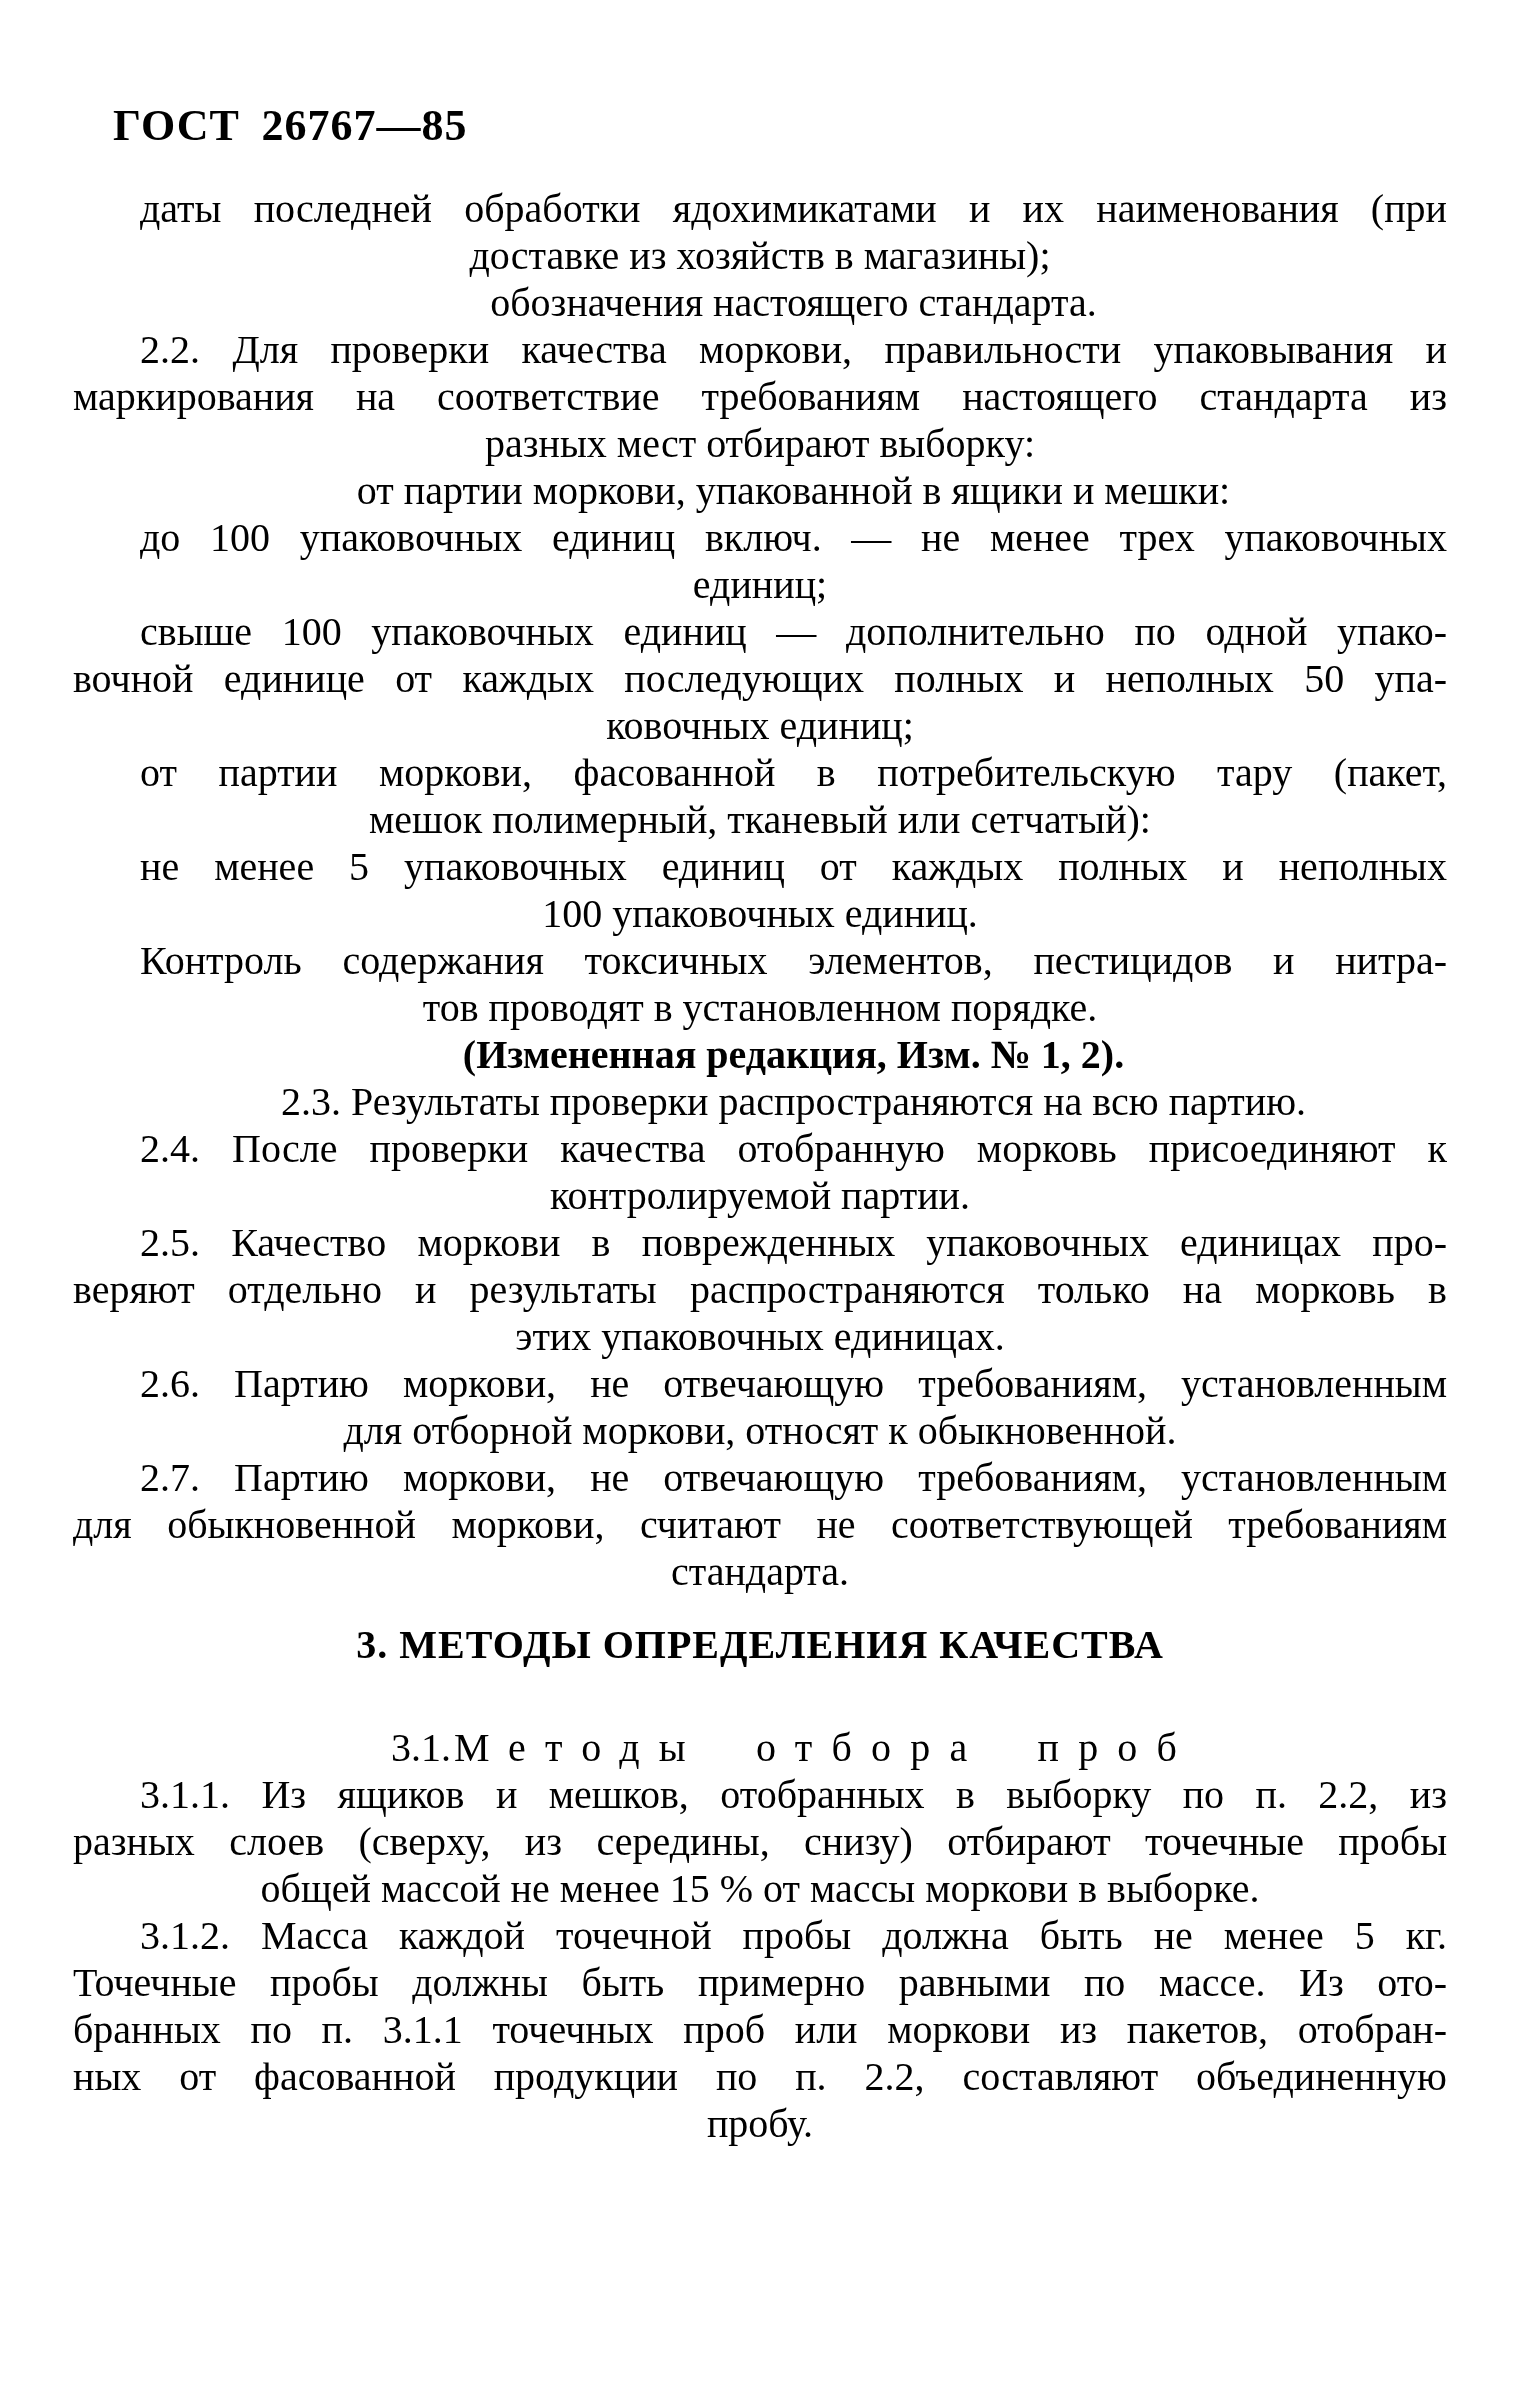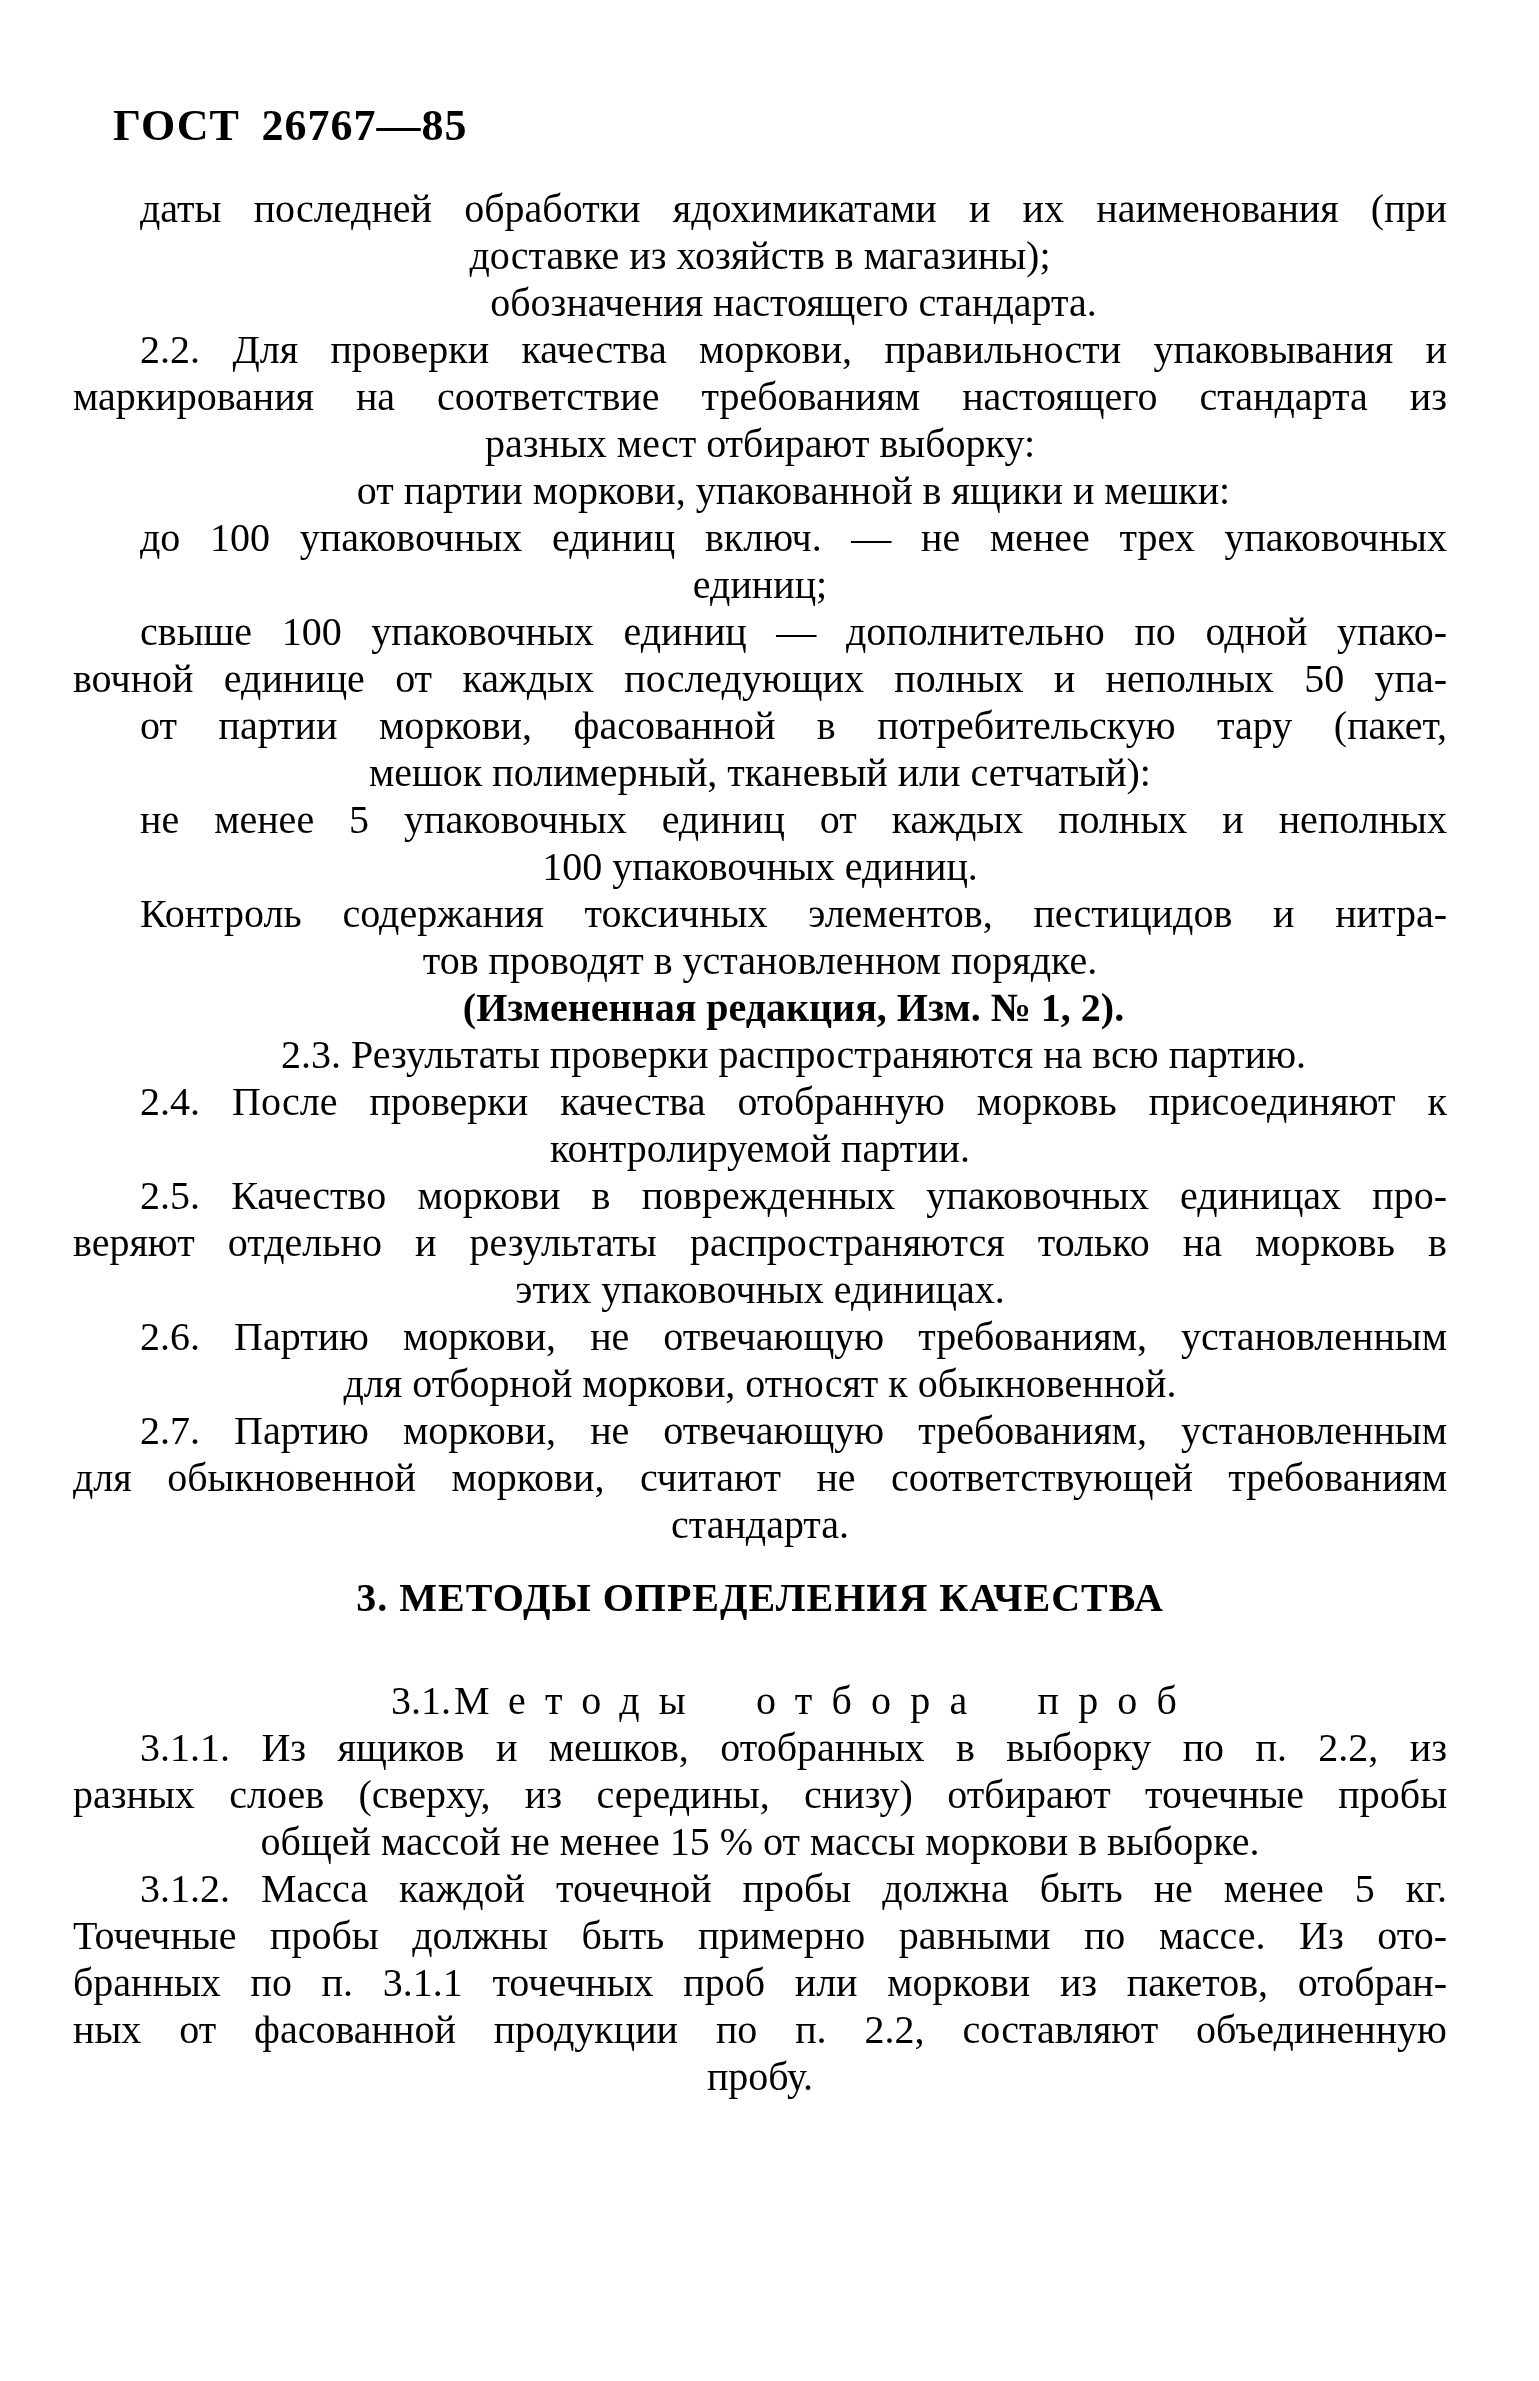--- a/index.html
+++ b/index.html
@@ -66,20 +66,21 @@
       <div class="ln">доставке из хозяйств в магазины);</div>
       <div class="ln ind">обозначения настоящего стандарта.</div>
       <div class="ln ind jst">2.2. Для проверки качества моркови, правильности упаковывания и</div>
       <div class="ln jst">маркирования на соответствие требованиям настоящего стандарта из</div>
       <div class="ln">разных мест отбирают выборку:</div>
       <div class="ln ind">от партии моркови, упакованной в ящики и мешки:</div>
       <div class="ln ind jst">до 100 упаковочных единиц включ. — не менее трех упаковочных</div>
       <div class="ln">единиц;</div>
       <div class="ln ind jst">свыше 100 упаковочных единиц — дополнительно по одной упако-</div>
       <div class="ln jst">вочной единице от каждых последующих полных и неполных 50 упа-</div>
+      <div class="ln">ковочных единиц;</div>
       <div class="ln ind jst">от партии моркови, фасованной в потребительскую тару (пакет,</div>
       <div class="ln">мешок полимерный, тканевый или сетчатый):</div>
       <div class="ln ind jst">не менее 5 упаковочных единиц от каждых полных  и неполных</div>
       <div class="ln">100 упаковочных единиц.</div>
       <div class="ln ind jst">Контроль содержания токсичных элементов, пестицидов и нитра-</div>
       <div class="ln">тов проводят в установленном порядке.</div>
       <div class="ln ind bold">(Измененная редакция, Изм. № 1, 2).</div>
       <div class="ln ind">2.3. Результаты проверки распространяются на всю партию.</div>
       <div class="ln ind jst">2.4. После проверки качества отобранную морковь присоединяют к</div>
       <div class="ln">контролируемой партии.</div>

